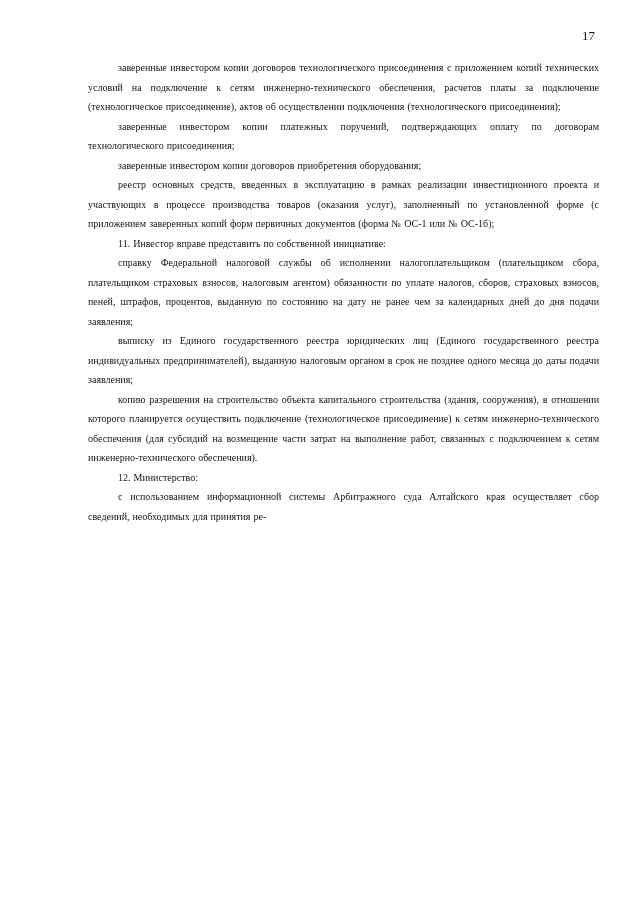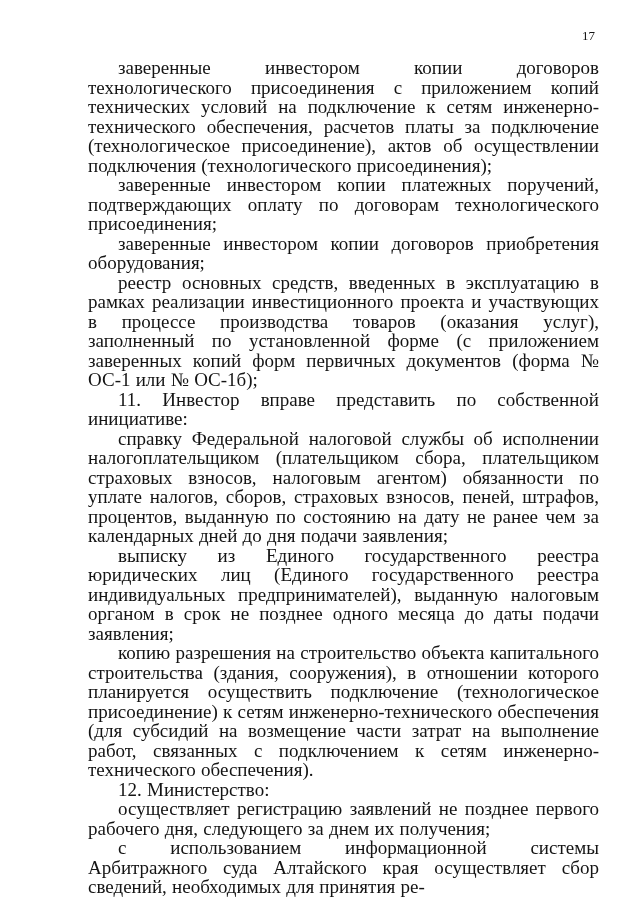--- a/index.html
+++ b/index.html
@@ -22,37 +22,36 @@
     position: absolute;
     top: 28px;
     right: 44px;
     font-size: 13px;
     color: #141414;
   }
   .doc-body p {
     margin: 0;
     text-indent: 30px;
     text-align: justify;
-    font-size: 19px;
+    font-size: 10px;
     line-height: 19.5px;
     word-spacing: 0.5px;
     hyphens: auto;
   }
 </style>
 </head>
 <body>
 
 <div class="page">
   <div class="page-number">17</div>
   <div class="doc-body">
     <p>заверенные инвестором копии договоров технологического присоединения с приложением копий технических условий на подключение к сетям инженерно-технического обеспечения, расчетов платы за подключение (технологическое присоединение), актов об осуществлении подключения (технологического присоединения);</p>
     <p>заверенные инвестором копии платежных поручений, подтверждающих оплату по договорам технологического присоединения;</p>
     <p>заверенные инвестором копии договоров приобретения оборудования;</p>
     <p>реестр основных средств, введенных в эксплуатацию в рамках реализации инвестиционного проекта и участвующих в процессе производства товаров (оказания услуг), заполненный по установленной форме (с приложением заверенных копий форм первичных документов (форма № ОС-1 или № ОС-1б);</p>
     <p>11. Инвестор вправе представить по собственной инициативе:</p>
     <p>справку Федеральной налоговой службы об исполнении налогоплательщиком (плательщиком сбора, плательщиком страховых взносов, налоговым агентом) обязанности по уплате налогов, сборов, страховых взносов, пеней, штрафов, процентов, выданную по состоянию на дату не ранее чем за  календарных дней до дня подачи заявления;</p>
     <p>выписку из Единого государственного реестра юридических лиц (Единого государственного реестра индивидуальных предпринимателей), выданную налоговым органом в срок не позднее одного месяца до даты подачи заявления;</p>
     <p>копию разрешения на строительство объекта капитального строительства (здания, сооружения), в отношении которого планируется осуществить подключение (технологическое присоединение) к сетям инженерно-технического обеспечения (для субсидий на возмещение части затрат на выполнение работ, связанных с подключением к сетям инженерно-технического обеспечения).</p>
     <p>12. Министерство:</p>
-    <p>осуществляет регистрацию заявлений не позднее первого рабочего дня, следующего за днем их получения;</p>
     <p>с использованием информационной системы Арбитражного суда Алтайского края осуществляет сбор сведений, необходимых для принятия ре-</p>
   </div>
 </div>
 
 </body></html>

